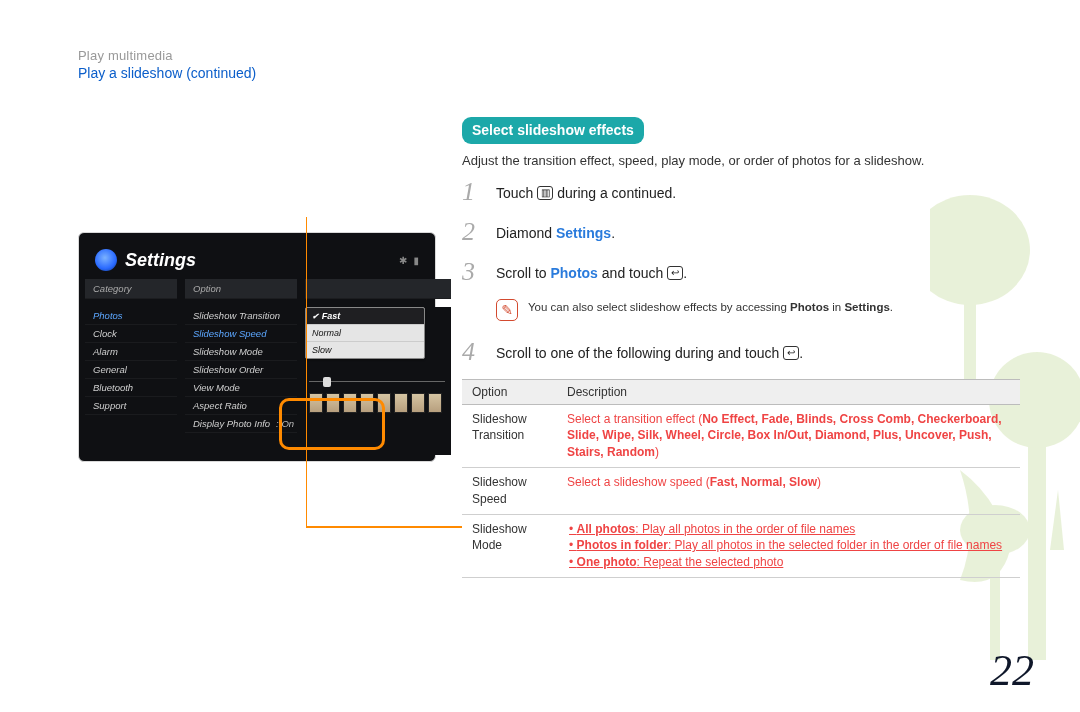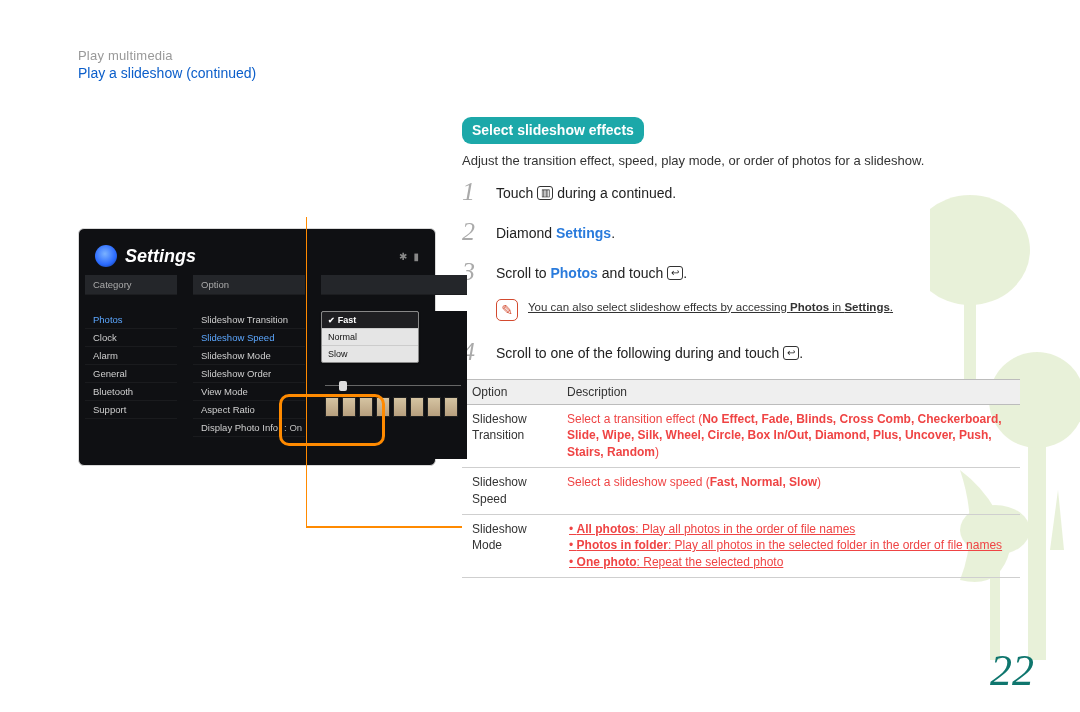--- a/index.html
+++ b/index.html
@@ -53,23 +53,24 @@
     background: radial-gradient(circle at 45% 40%, #7bb2ff 0%, #2a6aff 60%, #0b2f77 100%);
     display: inline-block; margin-right: 8px;
     position: relative;
   }
   .titlebar .ttl { font-size: 18px; font-weight: bold; font-style: italic; }
   .titlebar .spacer { flex: 1; }
   .titlebar .bt-icon, .titlebar .bat-icon { font-size: 10px; color: #888; margin-left: 6px; }
   .panel {
     display: grid;
     grid-template-columns: 92px 112px 146px;
-    gap: 16px;
+    gap: 8px;
     font-size: 9.5px;
     color: #cfcfcf;
+    font-style: italic;
   }
   .col-head {
     background: #24262a;
     color: #aaa;
     padding: 4px 8px;
     border-bottom: 1px solid #1c1d20;
   }
   .col-body { background: #0f1013; }
   .cat, .opt {
     padding: 3px 8px;
@@ -78,21 +79,21 @@
   }
   .cat.active, .opt.active { color: #5ca7ff; }
   .preview-area {
     background: #0f1013;
     position: relative;
     min-height: 148px;
   }
   .dropdown-box {
     position: absolute;
     left: 0; top: 0;
-    width: 98px;
+    width: 120px;
     background: #e5e5e5;
     border: 1px solid #888;
     border-radius: 2px;
     box-shadow: 0 1px 2px rgba(0,0,0,0.4);
     color: #111;
     font-size: 9px;
     overflow: hidden;
   }
   .dropdown-box .dd-item {
     padding: 3px 6px;
@@ -205,21 +206,21 @@
   .note-row {
     display: flex; gap: 10px; margin: 4px 0 18px 34px;
     font-size: 11.5px; color: #333;
   }
   .note-badge {
     width: 22px; height: 22px; border: 1.5px solid #d34a2f; border-radius: 5px;
     display: flex; align-items: center; justify-content: center;
     color: #d34a2f; font-size: 14px;
     flex-shrink: 0;
   }
-  .note-txt { line-height: 1.4; text-decoration: underline; }
+  .note-txt { line-height: 1.4; }
   .note-txt b { font-weight: 700; }
 
   table.opts {
     width: 100%;
     border-collapse: collapse;
     font-size: 12px;
     margin-top: 4px;
     margin-left: 0;
   }
   table.opts th {
@@ -241,21 +242,21 @@
   table.opts td.name { width: 95px; color: #333; }
   ul.dash { list-style: none; padding-left: 2px; text-decoration: underline; }
   ul.dash li::before { content: "• "; }
   .page-num {
     position: absolute;
     right: 46px;
     bottom: 16px;
     font-family: Georgia, 'Times New Roman', serif;
     font-style: italic;
     font-size: 44px;
-    color: #0f766e;
+    color: #0f172a;
     z-index: 2;
   }
 </style>
 </head>
 <body>
 
 <svg class="bg-art" viewBox="0 0 150 600">
   <g fill="#a8c96a">
     <rect x="98" y="360" width="18" height="220"></rect>
     <circle cx="107" cy="320" r="48"></circle>

